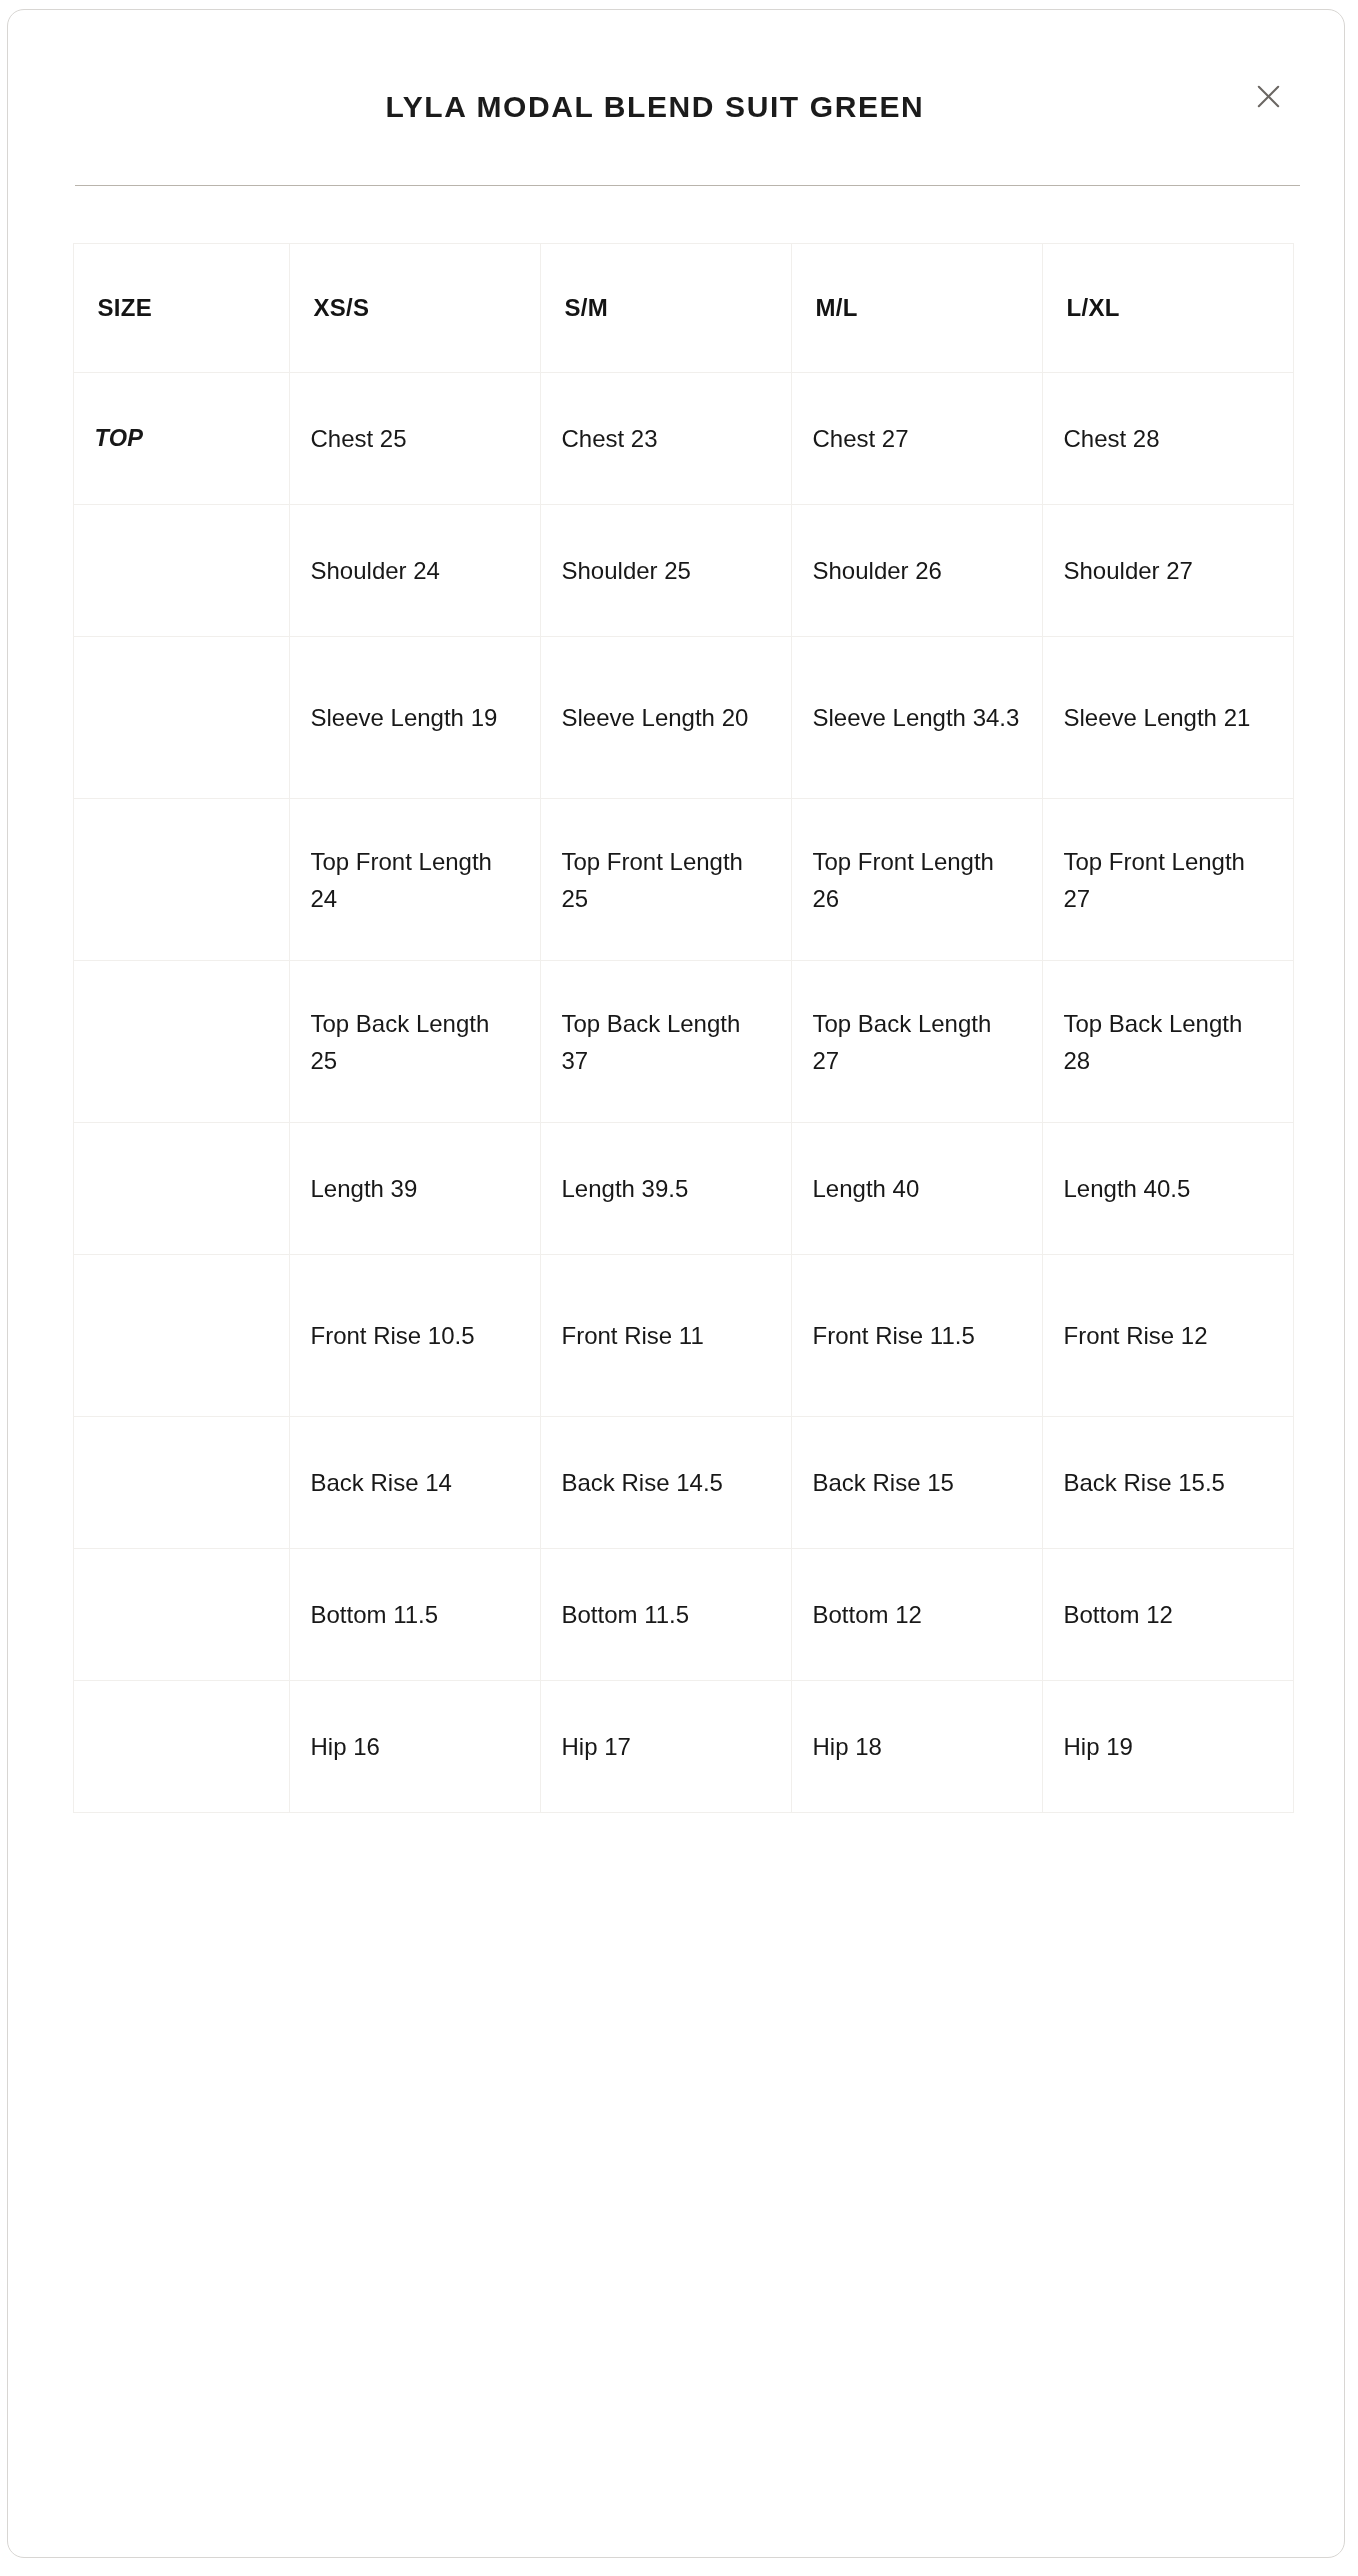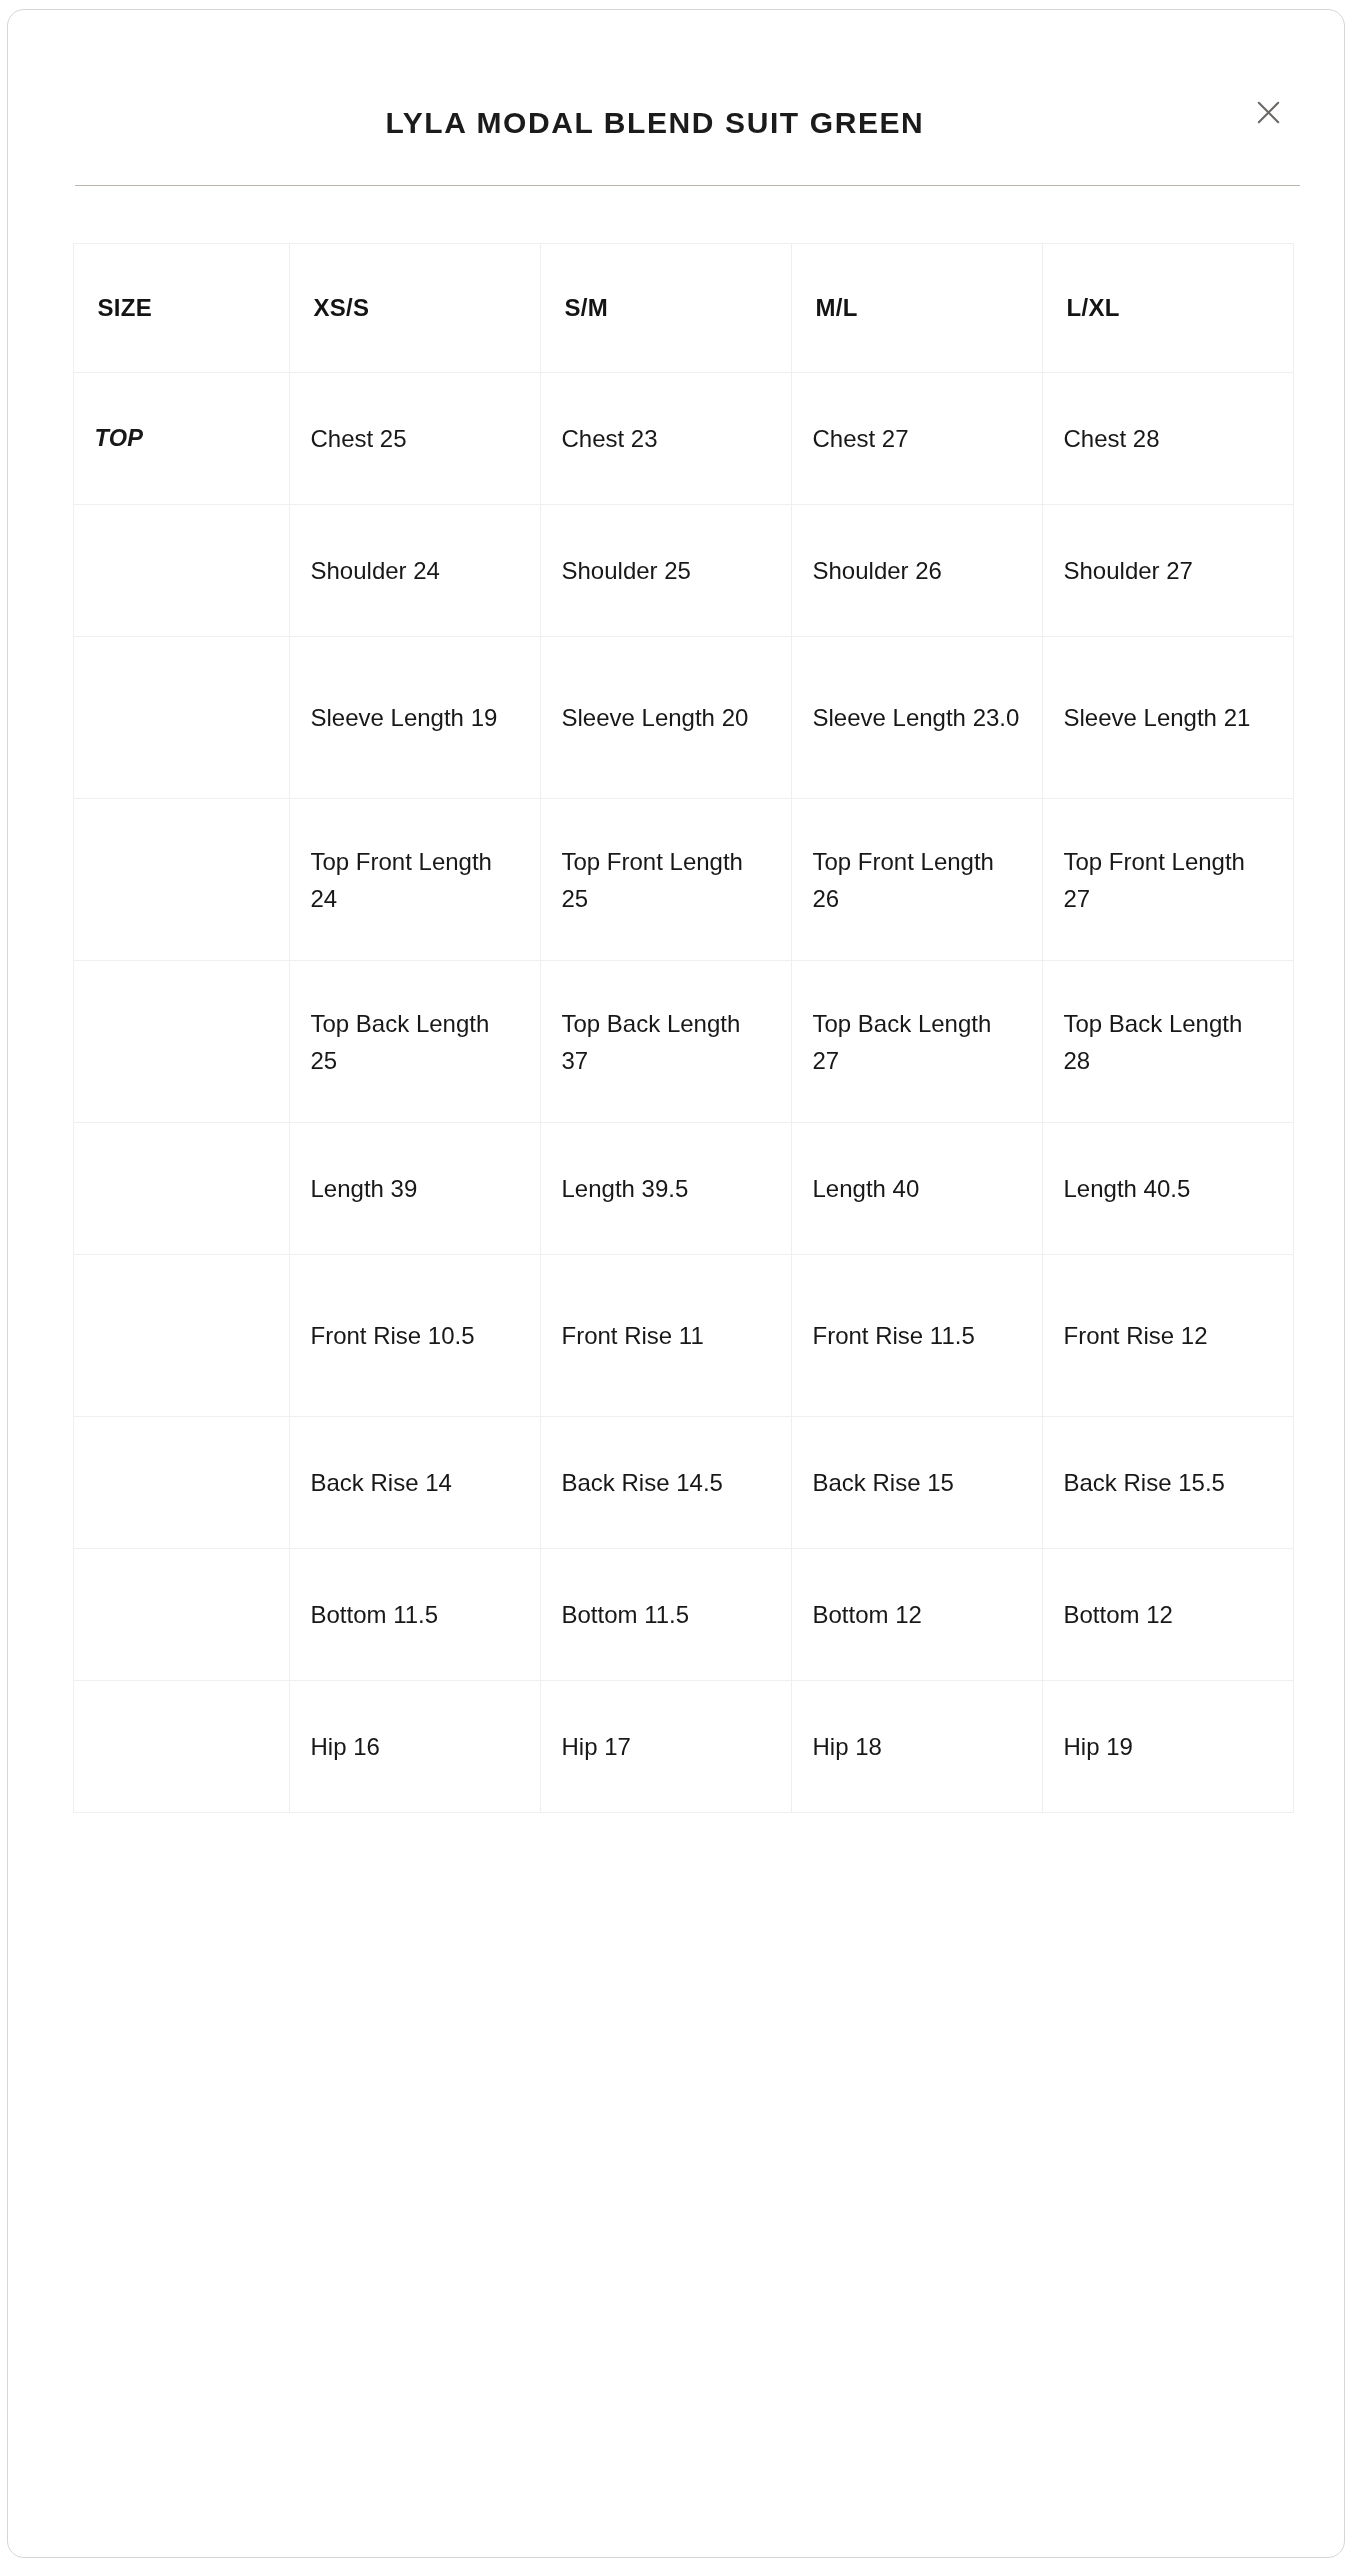--- a/index.html
+++ b/index.html
@@ -25,21 +25,21 @@
     background: #ffffff;
     border: 1.3px solid #d8d6d3;
     border-radius: 17px;
     overflow: hidden;
   }
 
   
   #modal-header {
     position: absolute;
     left: 0;
-    top: 16px;
+    top: 0;
     width: 100%;
     height: 168px;
   }
   #modal-title {
     position: absolute;
     left: 65px;
     top: 80px;
     width: 1165px;
     text-align: center;
     font-family: "Liberation Sans", sans-serif;
@@ -177,21 +177,21 @@
           <td class="row-label"></td>
           <td class="cell">Shoulder 24</td>
           <td class="cell">Shoulder 25</td>
           <td class="cell">Shoulder 26</td>
           <td class="cell">Shoulder 27</td>
         </tr>
         <tr class="tall">
           <td class="row-label"></td>
           <td class="cell">Sleeve Length 19</td>
           <td class="cell">Sleeve Length 20</td>
-          <td class="cell">Sleeve Length 23.0</td>
+          <td class="cell">Sleeve Length 34.3</td>
           <td class="cell">Sleeve Length 21</td>
         </tr>
         <tr class="tall">
           <td class="row-label"></td>
           <td class="cell">Top Front Length 24</td>
           <td class="cell">Top Front Length 25</td>
           <td class="cell">Top Front Length 26</td>
           <td class="cell">Top Front Length 27</td>
         </tr>
         <tr class="tall">

